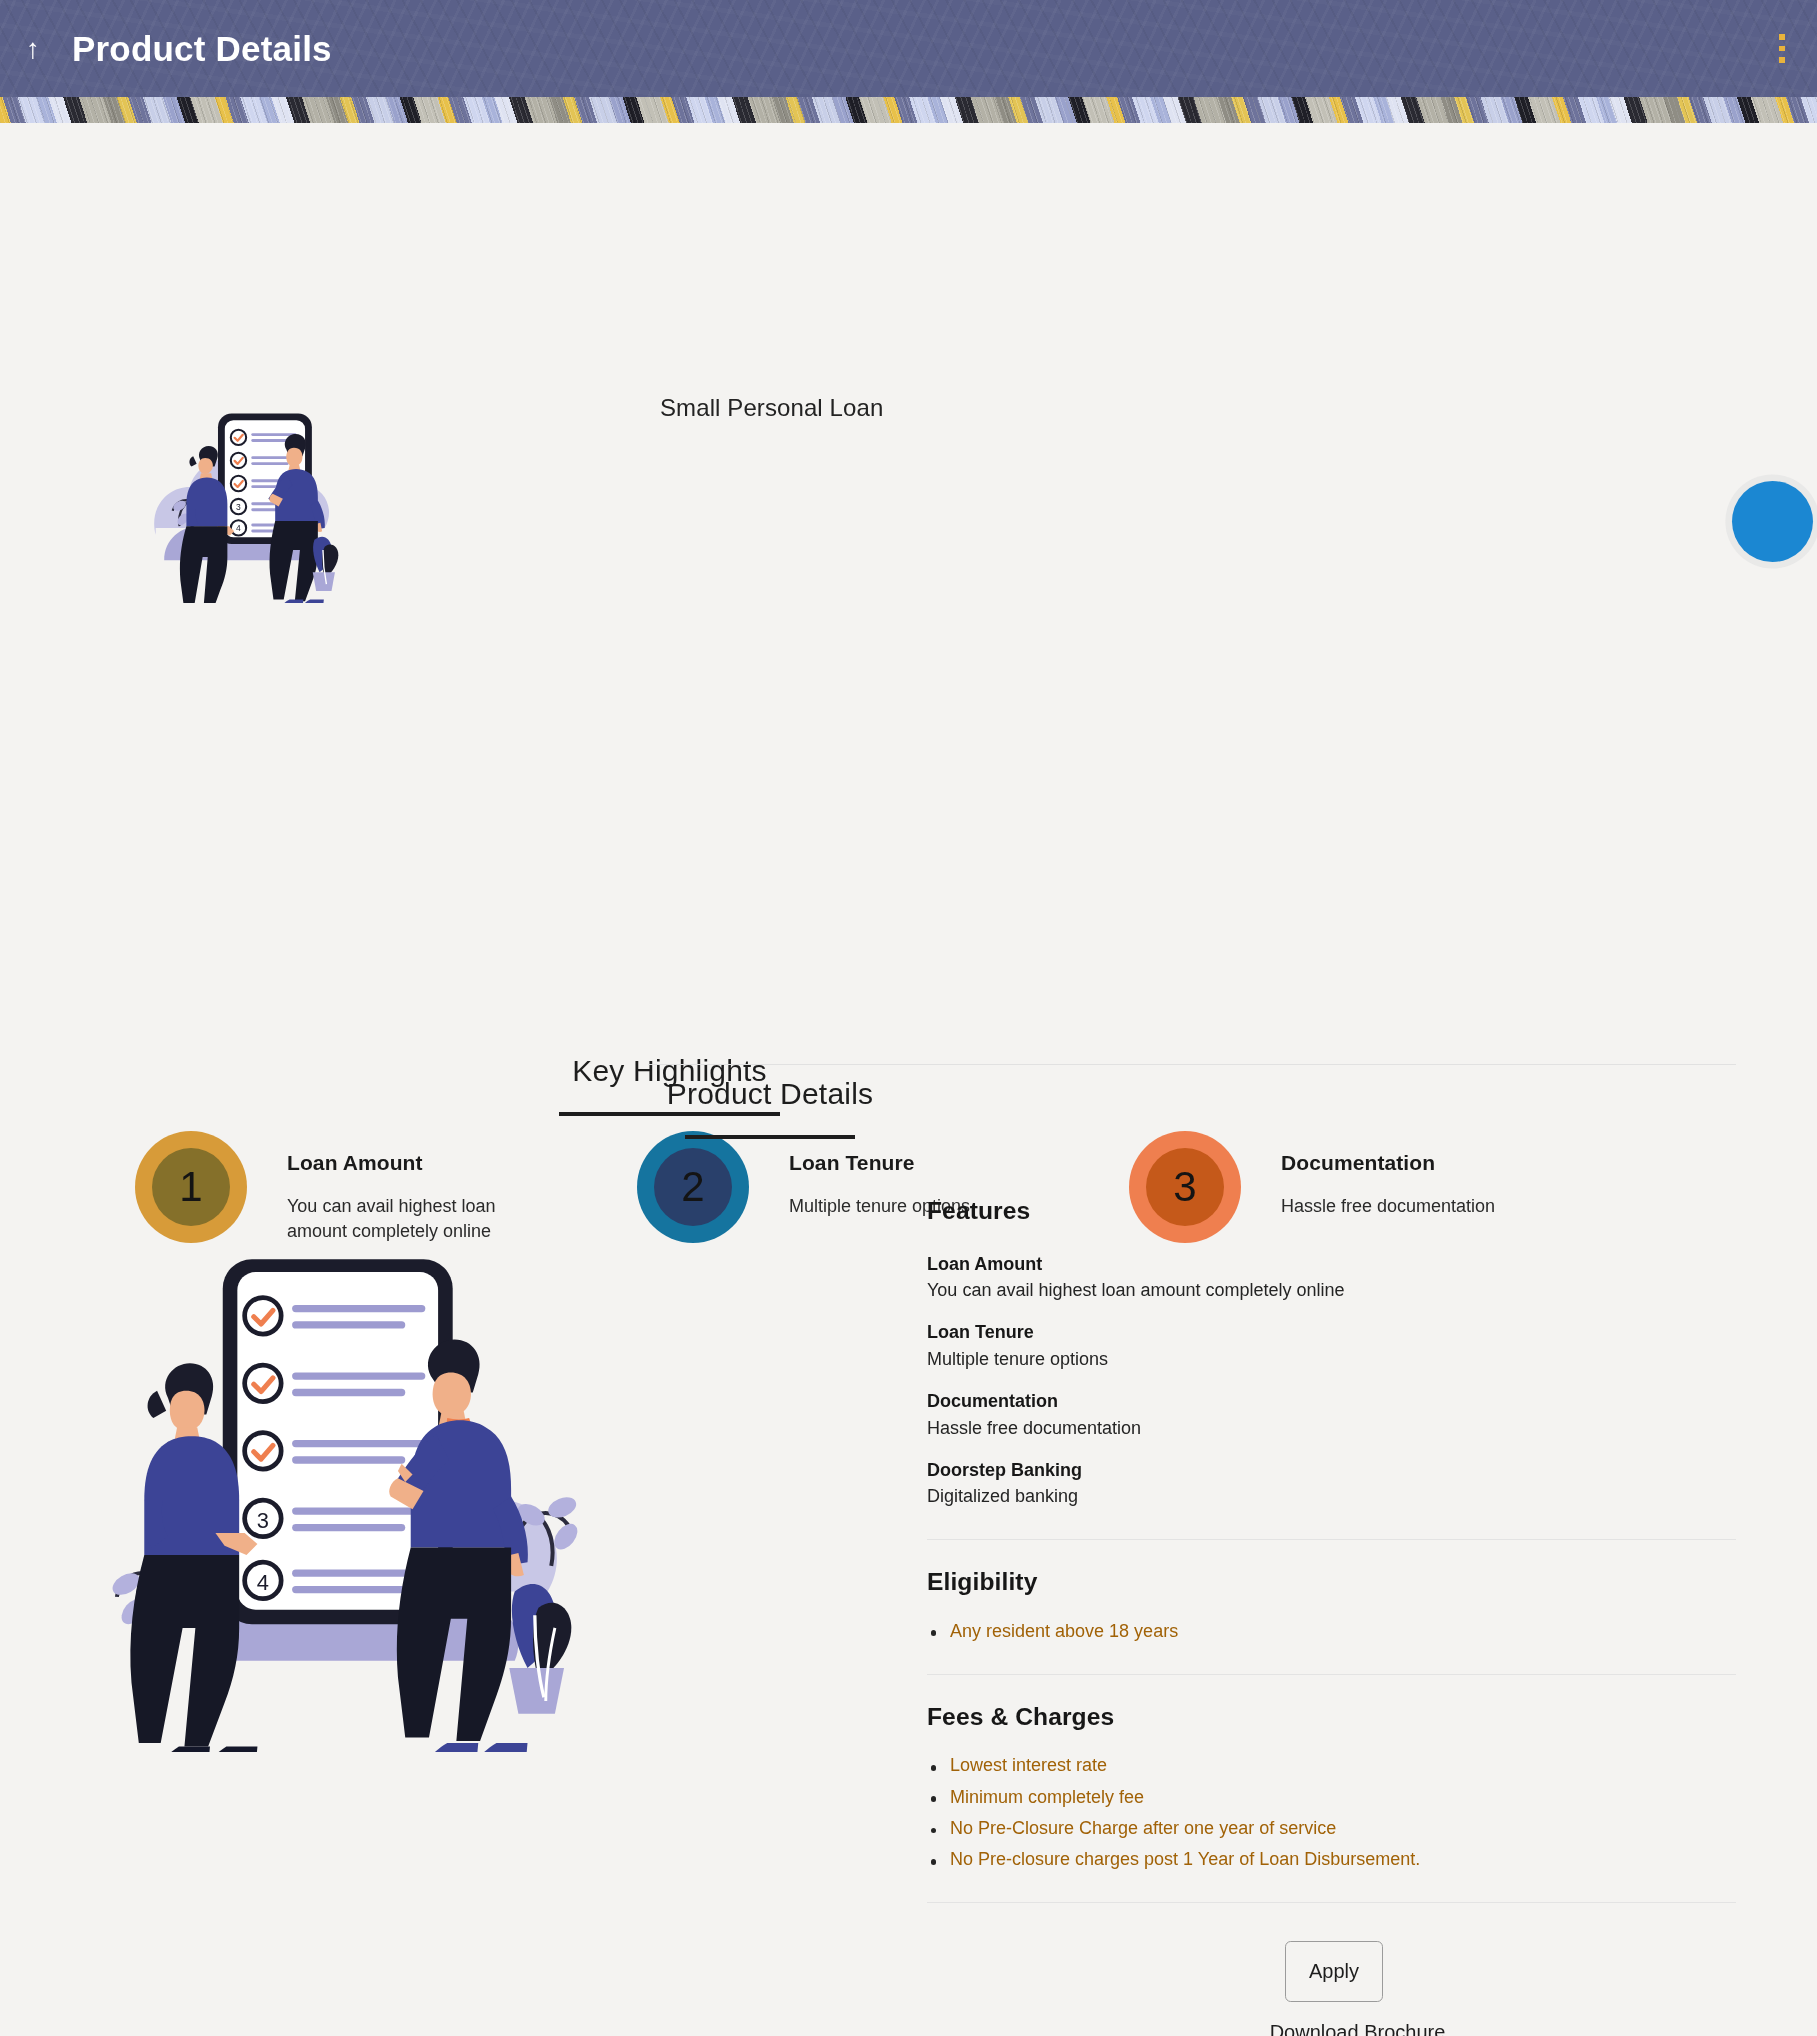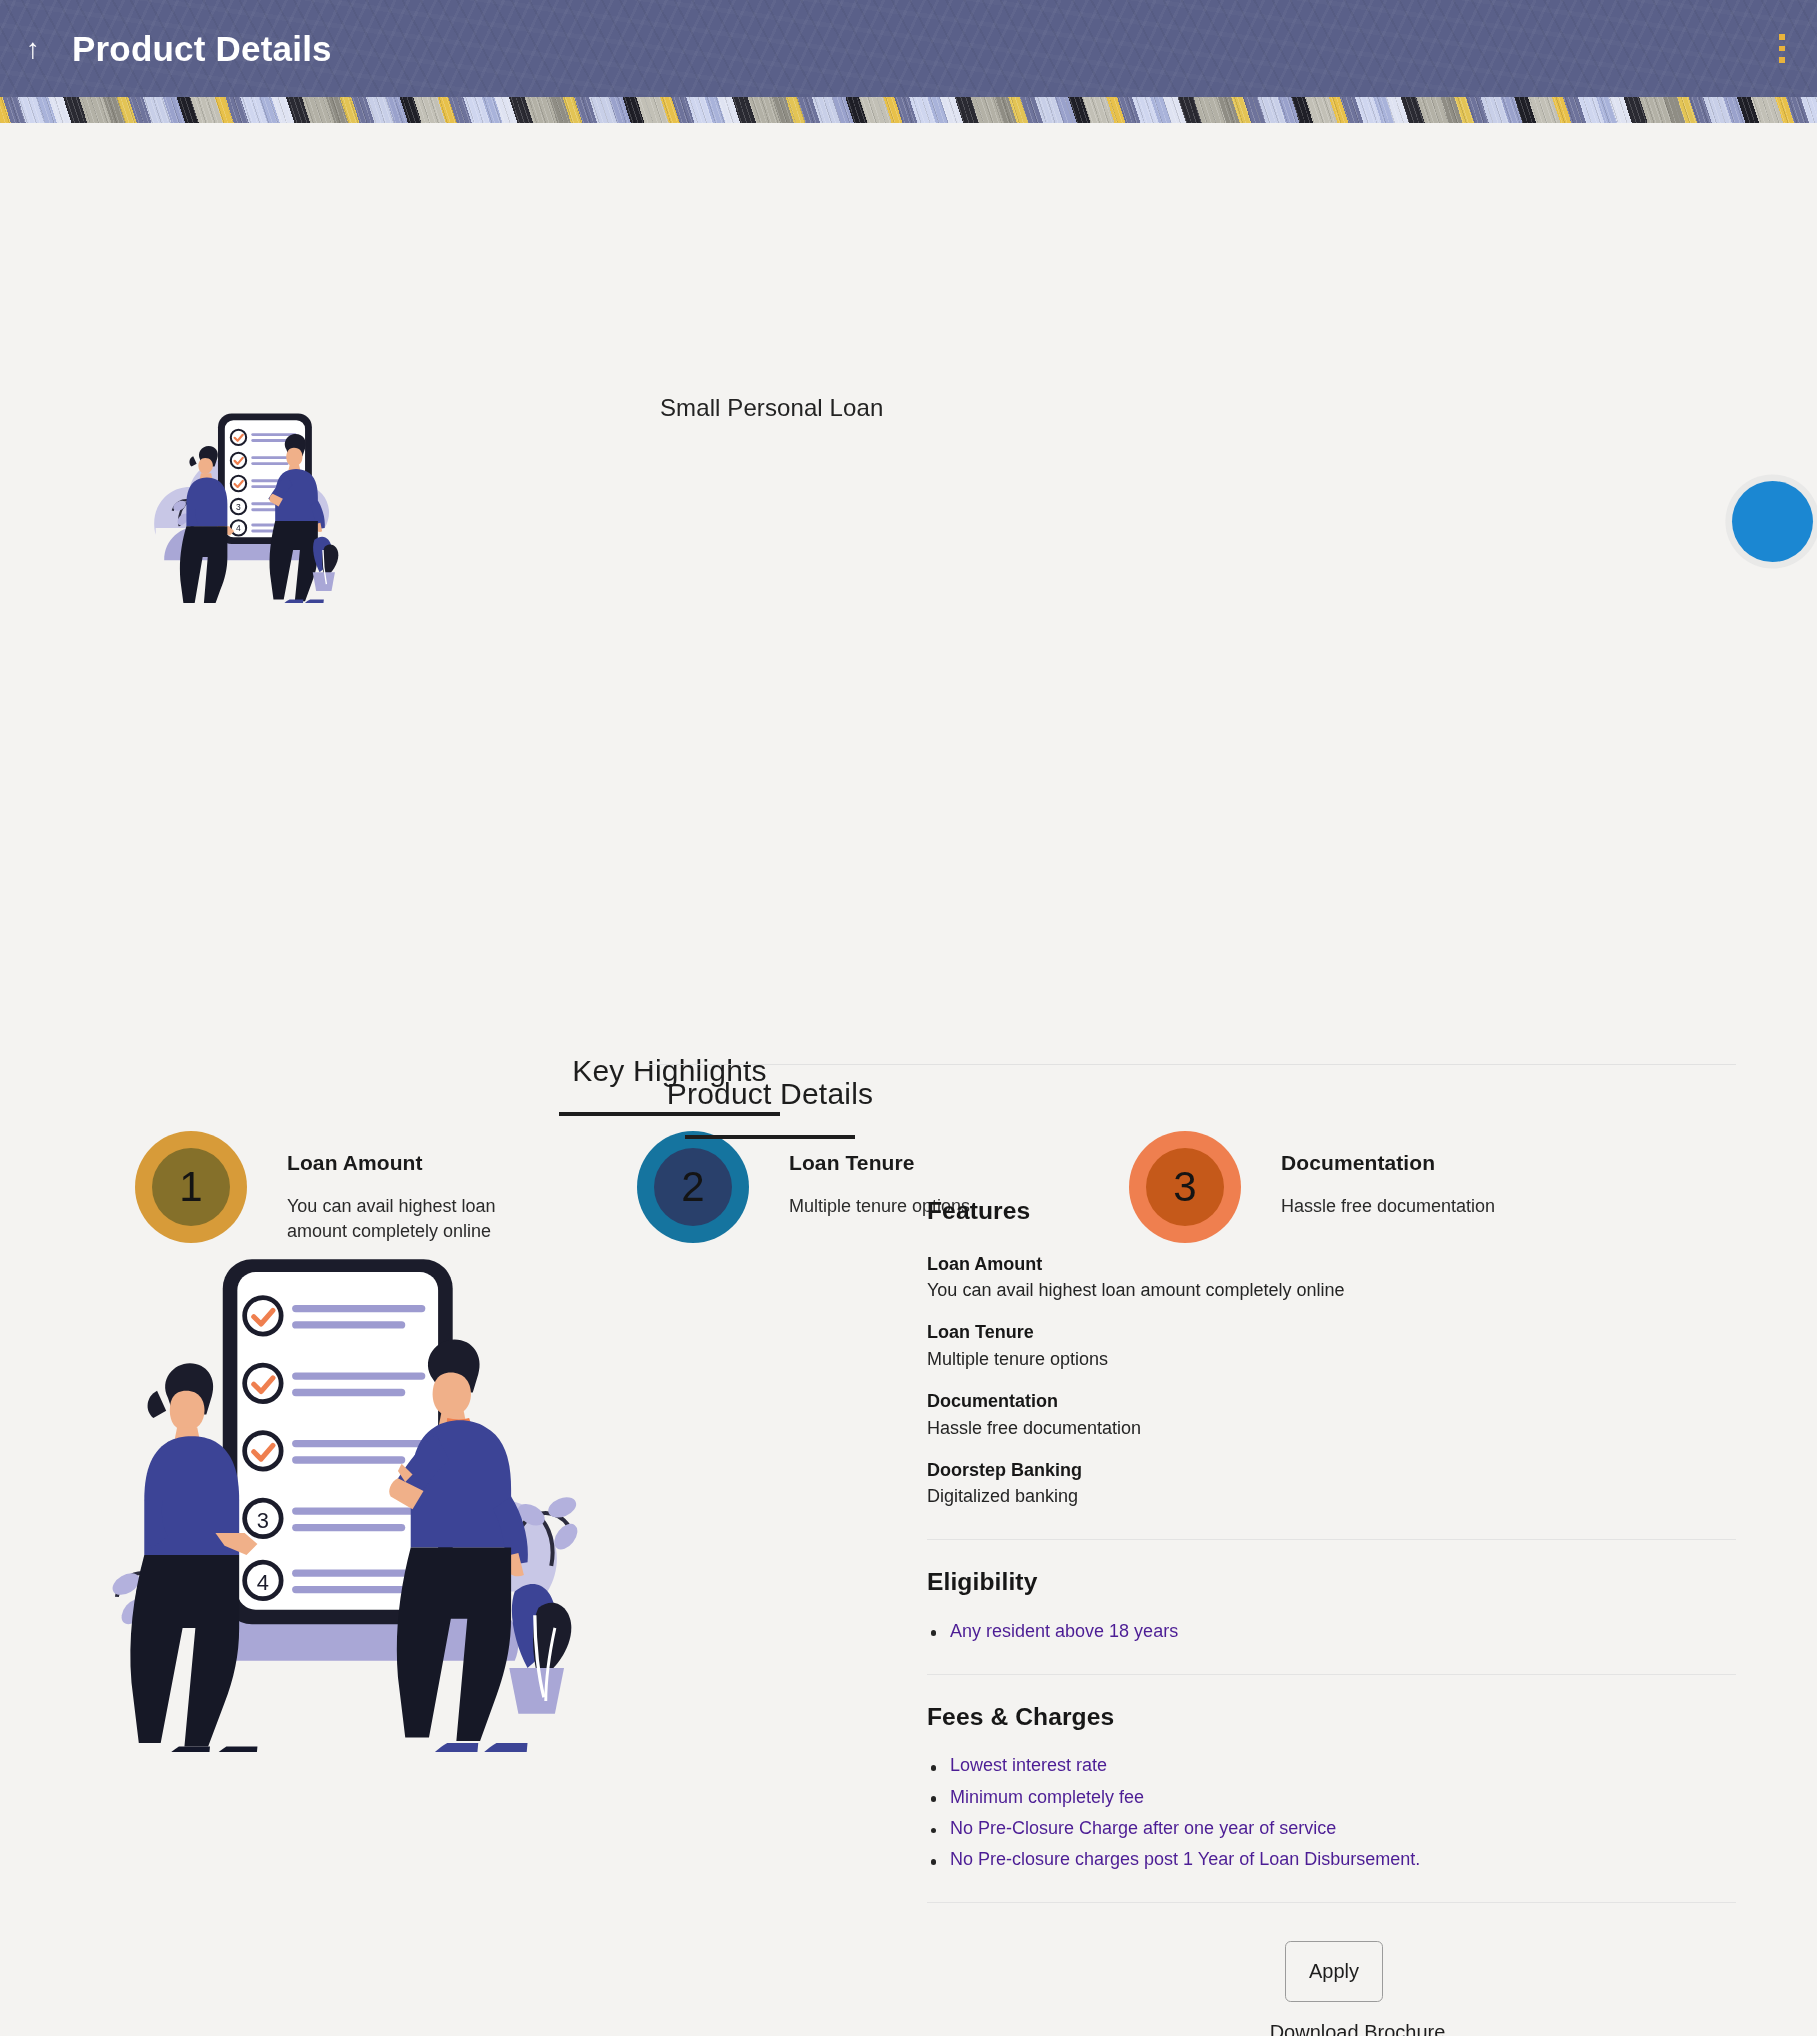--- a/index.html
+++ b/index.html
@@ -273,21 +273,21 @@
     background: #e3e3e3;
     margin: 32px 0 0;
   }
   .sub-section { margin-top: 28px; }
   .bullets { margin-top: 24.6px; list-style: none; }
   .bullets li {
     position: relative;
     padding-left: 23px;
     margin-bottom: 10.4px;
     font-size: 18px;
-    color: #4c1d95;
+    color: #a16207;
   }
   .bullets li::before {
     content: "";
     position: absolute;
     left: 3.8px;
     top: 9.5px;
     width: 5.7px;
     height: 5.7px;
     border-radius: 50%;
     background: #242424;

